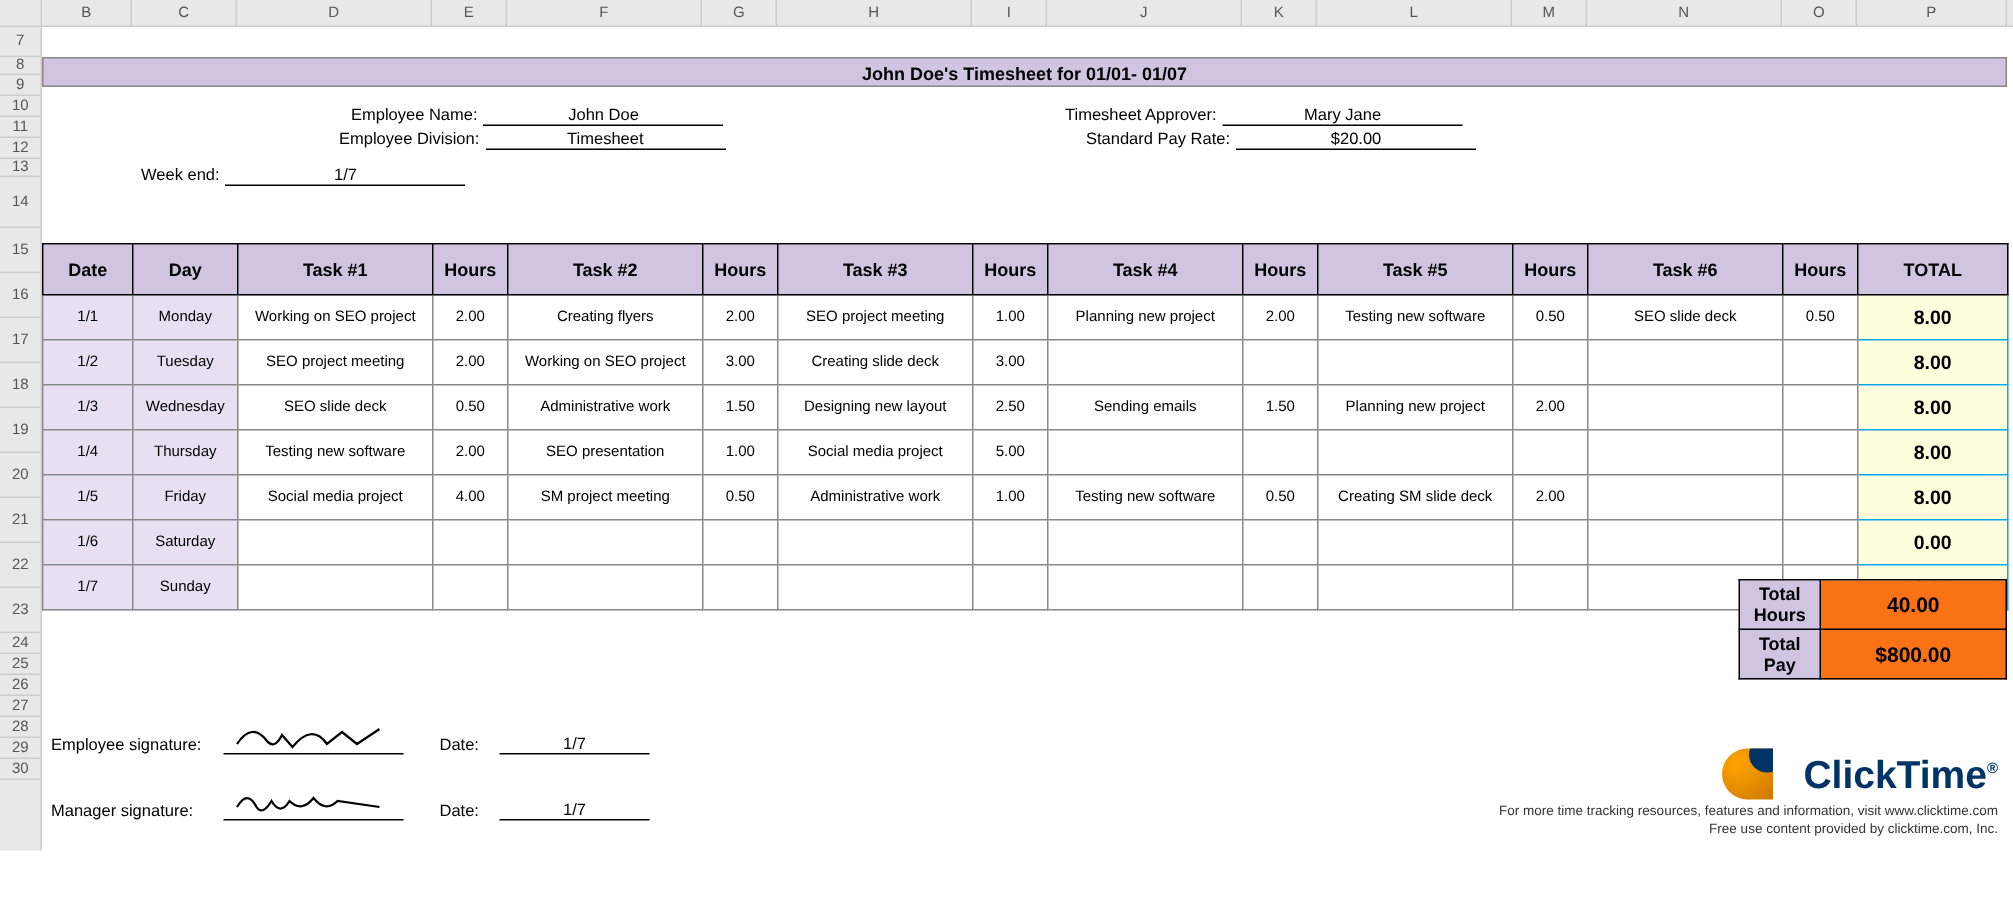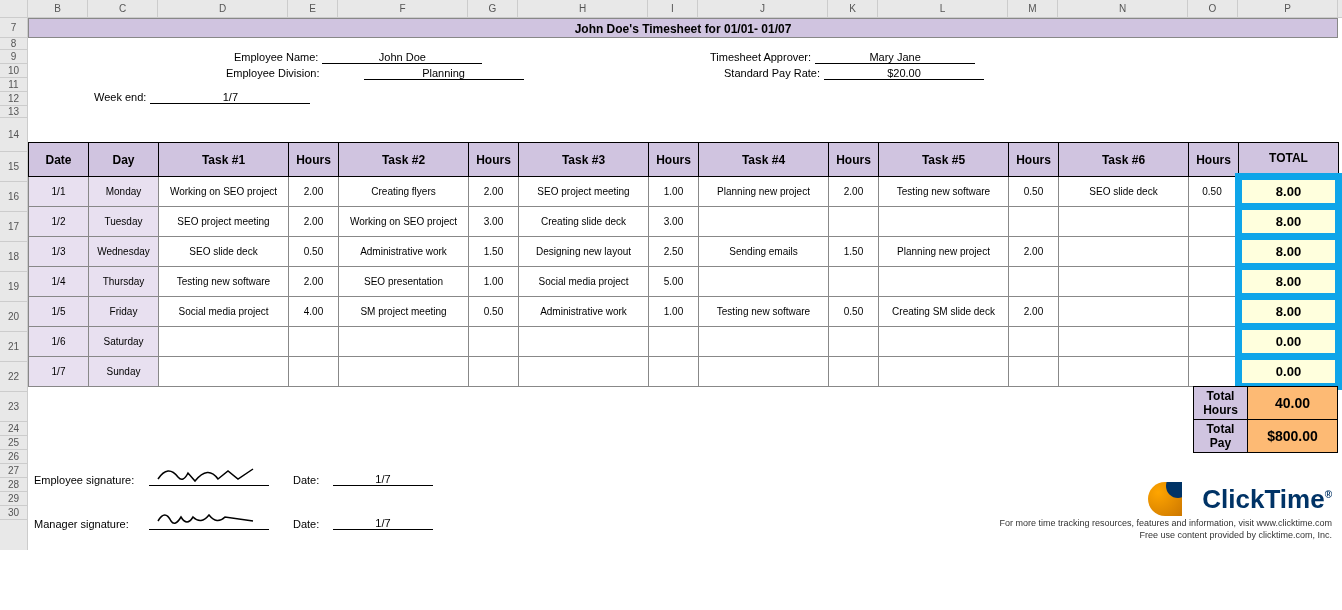--- a/index.html
+++ b/index.html
@@ -41,20 +41,21 @@
   .sheet { flex: 1; position: relative; }
   .title-bar {
     height: 20px;
     background: #d0c4e0;
     border: 1px solid #888;
     text-align: center;
     font-weight: bold;
     font-size: 12px;
     line-height: 20px;
     margin-right: 4px;
+    margin-top: 20px;
   }
   .info-area {
     height: 104px;
     position: relative;
     border-top: 1px solid transparent;
   }
   .field-row {
     position: absolute;
     display: flex;
     align-items: baseline;
@@ -84,36 +85,36 @@
     text-align: center;
     font-size: 10px;
     height: 30px;
     padding: 2px;
   }
   .task-table td.day-hdr { background: #e8e0f0; font-size: 10px; }
   .task-table td.total-cell {
     background: #ffffdd;
     font-weight: bold;
     font-size: 13px;
-    border: 7px solid #0ea5e9;
+    border: 1px solid #0ea5e9;
   }
   .summary-table {
     border-collapse: collapse;
     position: absolute;
     right: 4px;
   }
   .summary-table td {
     border: 1px solid #000;
     text-align: center;
     font-weight: bold;
     font-size: 12px;
     height: 30px;
   }
   .summary-table .lbl { background: #d0c4e0; width: 54px; padding: 2px 4px; font-size:12px;}
-  .summary-table .val { background: #fdba74; width: 90px; font-size:14px;}
+  .summary-table .val { background: #f97316; width: 124px; font-size:14px;}
   .sig-area { position: relative; margin-top: 72px; padding-left: 6px; }
   .sig-row { display: flex; align-items: flex-end; margin-bottom: 20px; }
   .sig-label { font-size: 11px; width: 115px;}
   .sig-line {
     border-bottom: 1px solid #000;
     width: 120px;
     height: 24px;
     position: relative;
     margin-right: 24px;
   }
@@ -201,23 +202,23 @@
       <div class="rh" style="height:14px;line-height:14px">30</div>
     </div>
   <div class="sheet">
     <div class="title-bar">John Doe's Timesheet for 01/01- 01/07</div>
 
     <div class="info-area">
       <div class="field-row" style="left:206px; top:12px;">
         <div class="field-label">Employee Name:</div>
         <div class="field-value">John Doe</div>
       </div>
-      <div class="field-row" style="left:198px; top:28px;gap:40px;">
+      <div class="field-row" style="left:198px; top:28px;">
         <div class="field-label">Employee Division:</div>
-        <div class="field-value">Planning</div>
+        <div class="field-value">Timesheet</div>
       </div>
       <div class="field-row" style="left:66px; top:52px;">
         <div class="field-label">Week end:</div>
         <div class="field-value">1/7</div>
       </div>
       <div class="field-row" style="left:682px; top:12px;">
         <div class="field-label">Timesheet Approver:</div>
         <div class="field-value">Mary Jane</div>
       </div>
       <div class="field-row" style="left:696px; top:28px;">

